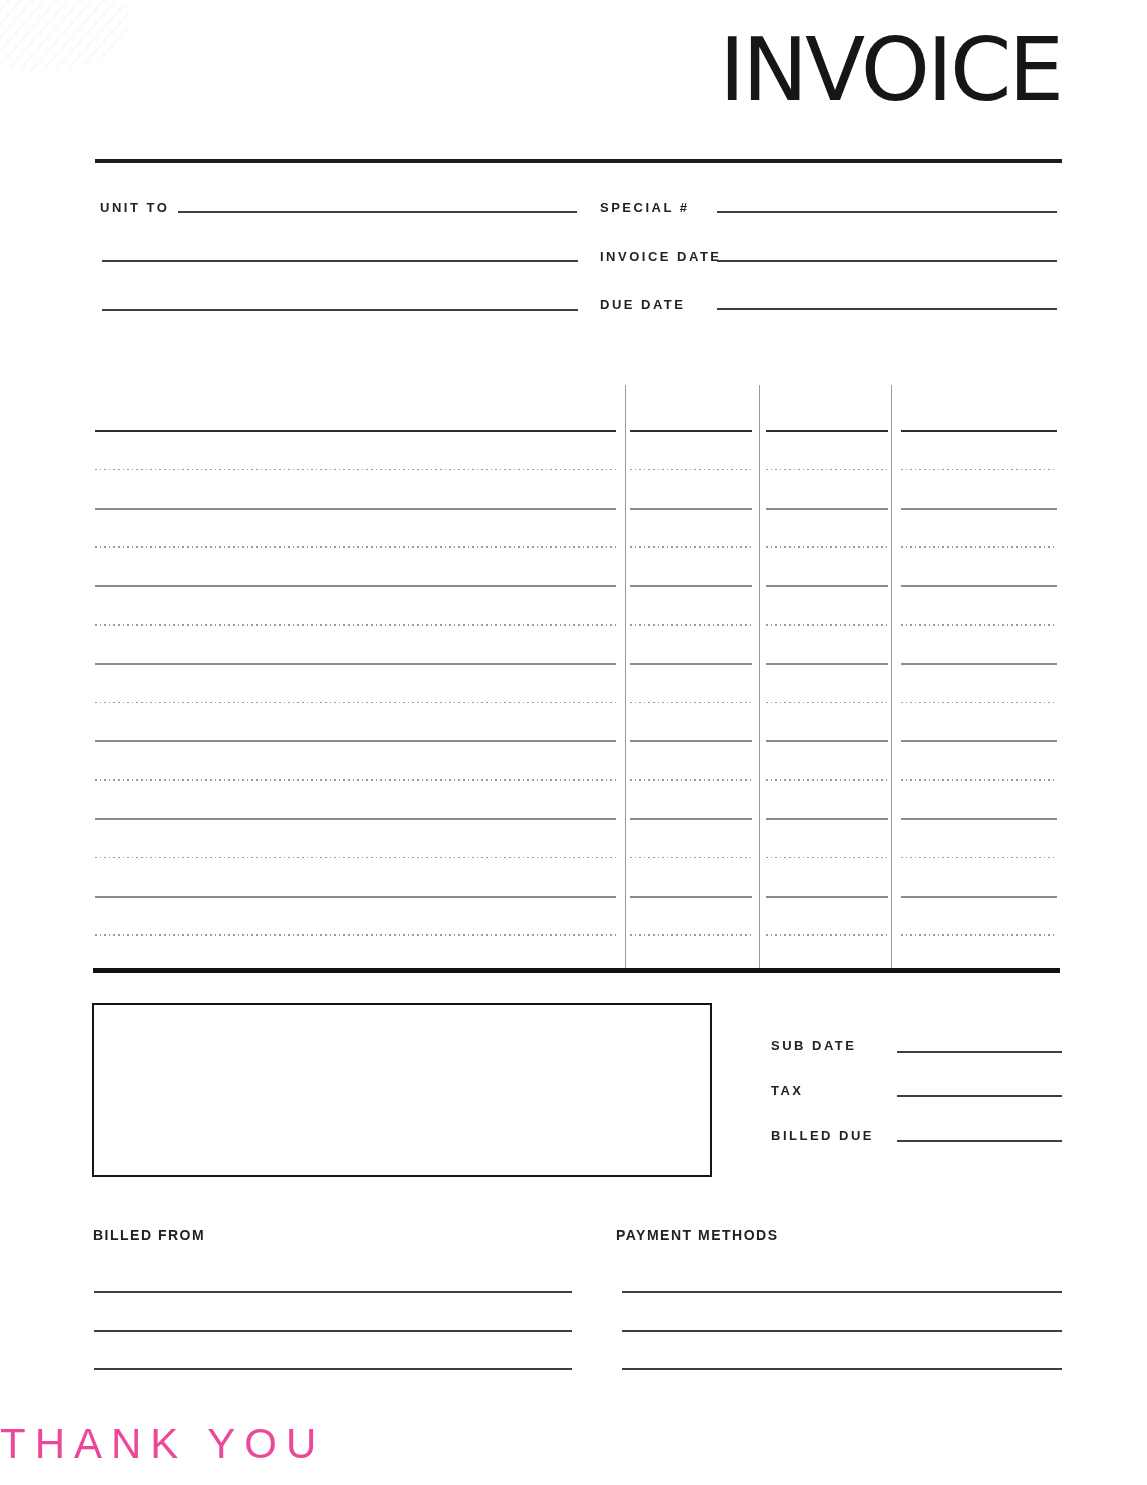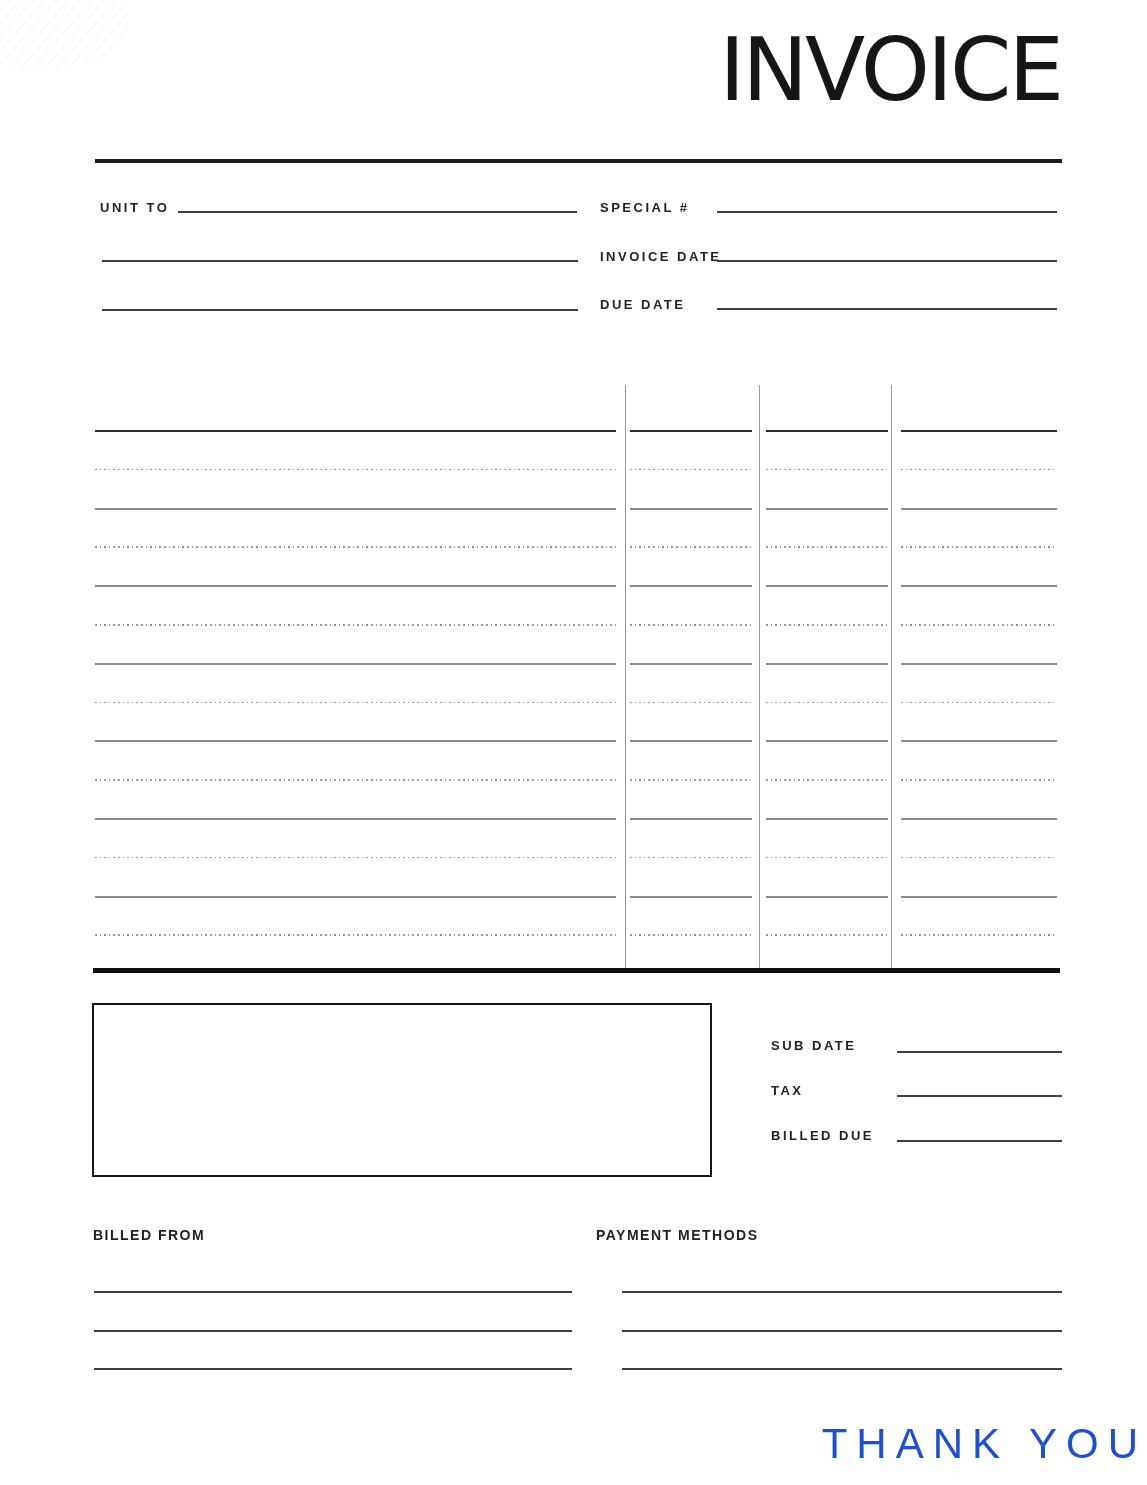--- a/index.html
+++ b/index.html
@@ -85,25 +85,25 @@
 
   
   .tot-label{left:771px;}
   .tot-line{left:897px;width:165px;}
 
   
   .foot-label{font-size:14px;letter-spacing:1.5px;}
 
   .thanks{
     left:0;top:1420px;width:1147px;
-    text-align:right;
+    text-align:left;
     font-weight:300;
     font-size:42px;
     letter-spacing:9px;
-    color:#1d4ed8;
+    color:#ec4899;
   }
 </style>
 </head>
 <body>
 
 <div class="page">
 
   <div class="abs smudge"></div>
 
   <div class="abs title">INVOICE</div>
@@ -201,20 +201,20 @@
   <div class="abs fill-line tot-line" style="top:1095px;"></div>
 
   <div class="abs label tot-label" style="top:1128px;">BILLED DUE</div>
   <div class="abs fill-line tot-line" style="top:1140px;"></div>
 
   <div class="abs label foot-label" style="left:93px;top:1227px;">BILLED FROM</div>
   <div class="abs fill-line" style="left:94px;top:1291px;width:478px;"></div>
   <div class="abs fill-line" style="left:94px;top:1330px;width:478px;"></div>
   <div class="abs fill-line" style="left:94px;top:1368px;width:478px;"></div>
 
-  <div class="abs label foot-label" style="left:596px;top:1227px;text-align:right;">PAYMENT METHODS</div>
+  <div class="abs label foot-label" style="left:616px;top:1227px;text-align:right;">PAYMENT METHODS</div>
   <div class="abs fill-line" style="left:622px;top:1291px;width:440px;"></div>
   <div class="abs fill-line" style="left:622px;top:1330px;width:440px;"></div>
   <div class="abs fill-line" style="left:622px;top:1368px;width:440px;"></div>
 
   <div class="abs thanks">THANK YOU</div>
 
 </div>
 
 </body></html>

